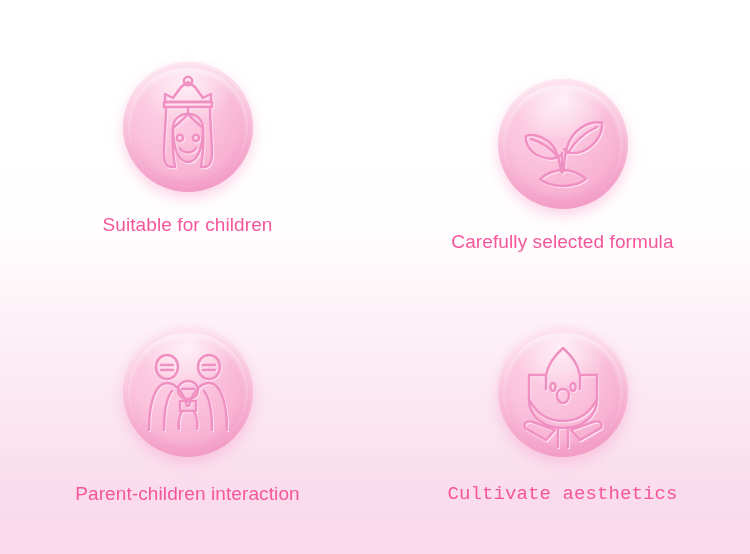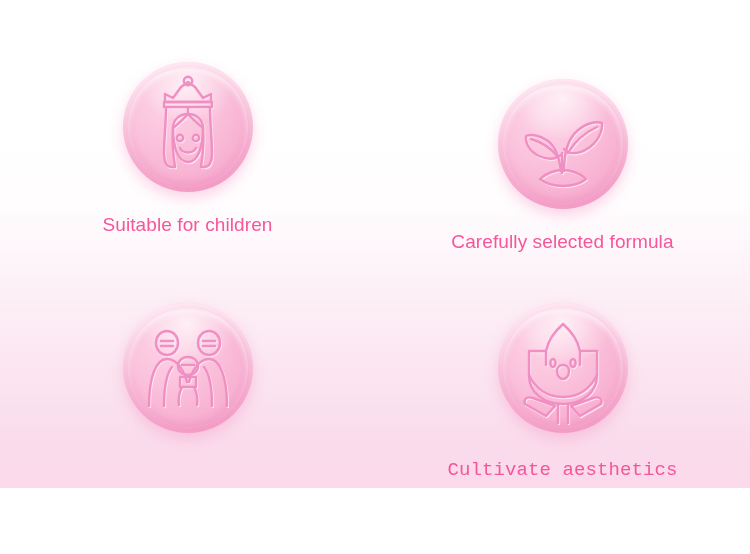--- a/index.html
+++ b/index.html
@@ -10,21 +10,21 @@
     width: 750px;
     height: 554px;
     overflow: hidden;
     font-family: "Liberation Sans", sans-serif;
     background: #ffffff;
   }
 
   #feature-grid {
     position: relative;
     width: 750px;
-    height: 488px;
+    height: 554px;
     background: linear-gradient(to bottom,
         #ffffff 0%,
         #ffffff 28%,
         #fffdfe 42%,
         #fdf1f7 58%,
         #fbe6f1 75%,
         #fadcec 90%,
         #fad9eb 100%);
   }
 
@@ -255,20 +255,21 @@
               <path d="M41 103 C41 82 44 70 49 64"></path>
               <path d="M104 103 C104 74 97 56 86 56 C75 56 68 70 66 79"></path>
               <path d="M89 103 C89 82 86 70 81 64"></path>
               <path d="M57 74 L73 74 L73 84 L57 84 Z"></path>
               <path d="M59 84 C56 90 55 96 56 102"></path>
               <path d="M71 84 C74 90 75 96 74 102"></path>
             </g>
           </g>
         </svg>
       </div>
+      <div class="feature-label">Parent-children interaction</div>
     </div>
 
     <div class="feature-cell cell-br">
       <div class="coin-wrap">
         <div class="coin">
           <div class="coin-gloss"></div>
         </div>
         <svg class="coin-svg" viewBox="0 0 130 130">
           <g fill="none" stroke-width="2.4" stroke-linecap="round" stroke-linejoin="round">
             <g class="emboss-light" transform="translate(0.9,1.1)">

